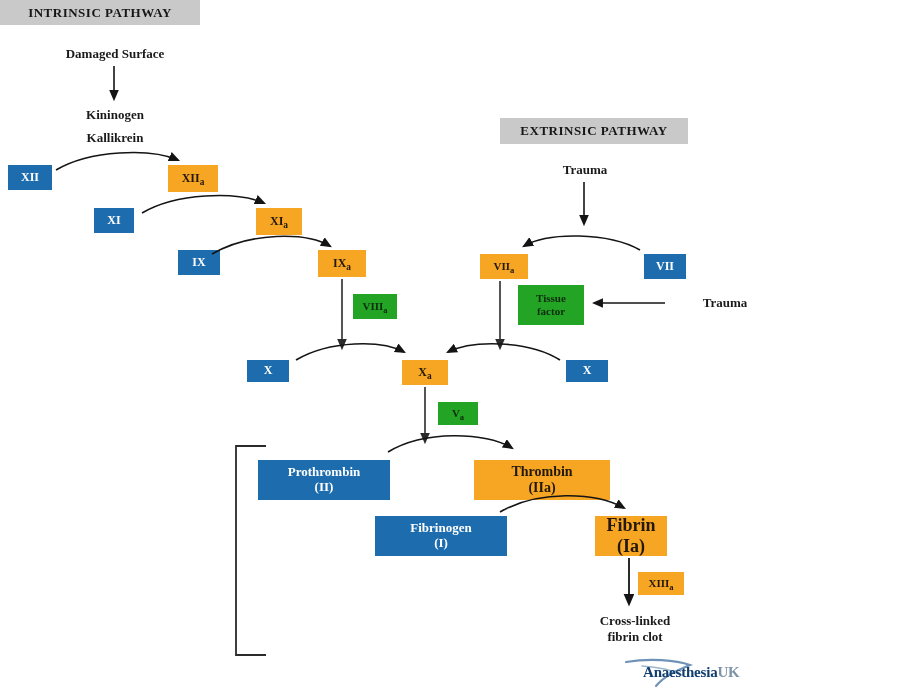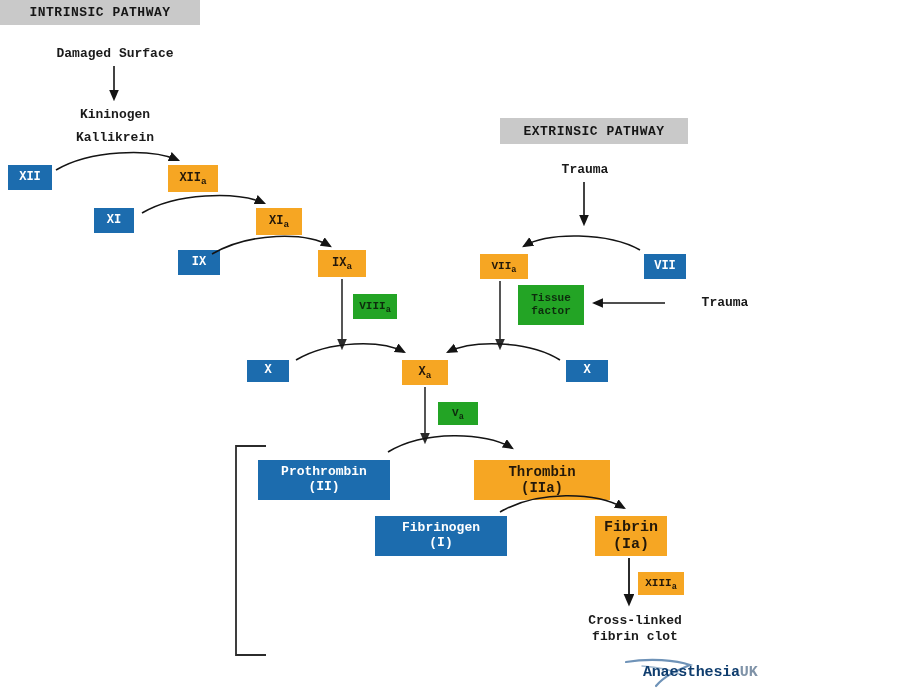--- a/index.html
+++ b/index.html
@@ -5,21 +5,21 @@
   html, body {
     margin: 0;
     padding: 0;
     background: #ffffff;
   }
   #canvas {
     position: relative;
     width: 920px;
     height: 690px;
     background: #ffffff;
-    font-family: Liberation Mono, monospace;
+    font-family: Liberation Serif, serif;
     overflow: hidden;
   }
   .banner {
     position: absolute;
     background: #c9c9c9;
     color: #161616;
     font-weight: bold;
     font-size: 13px;
     letter-spacing: 0.5px;
     display: flex;
@@ -183,21 +183,21 @@
   <div class="factor-box box-orange" style="left:474px; top:460px; width:136px; height:40px; font-size:14px; flex-direction:column;">
     <span>Thrombin</span>
     <span>(IIa)</span>
   </div>
 
   <div class="factor-box box-blue" style="left:375px; top:516px; width:132px; height:40px; font-size:13px; flex-direction:column;">
     <span>Fibrinogen</span>
     <span>(I)</span>
   </div>
 
-  <div class="factor-box box-orange" style="left:595px; top:516px; width:72px; height:40px; font-size:15px; flex-direction:column;">
+  <div class="factor-box box-orange" style="left:595px; top:516px; width:72px; height:40px; font-size:18px; flex-direction:column;">
     <span>Fibrin</span>
     <span>(Ia)</span>
   </div>
 
   <div class="factor-box box-orange" style="left:638px; top:572px; width:46px; height:23px; font-size:11px;">
     <span><span>XIII</span><span class="sub">a</span></span>
   </div>
 
   <svg class="overlay" viewBox="0 0 920 690">
     <defs>

